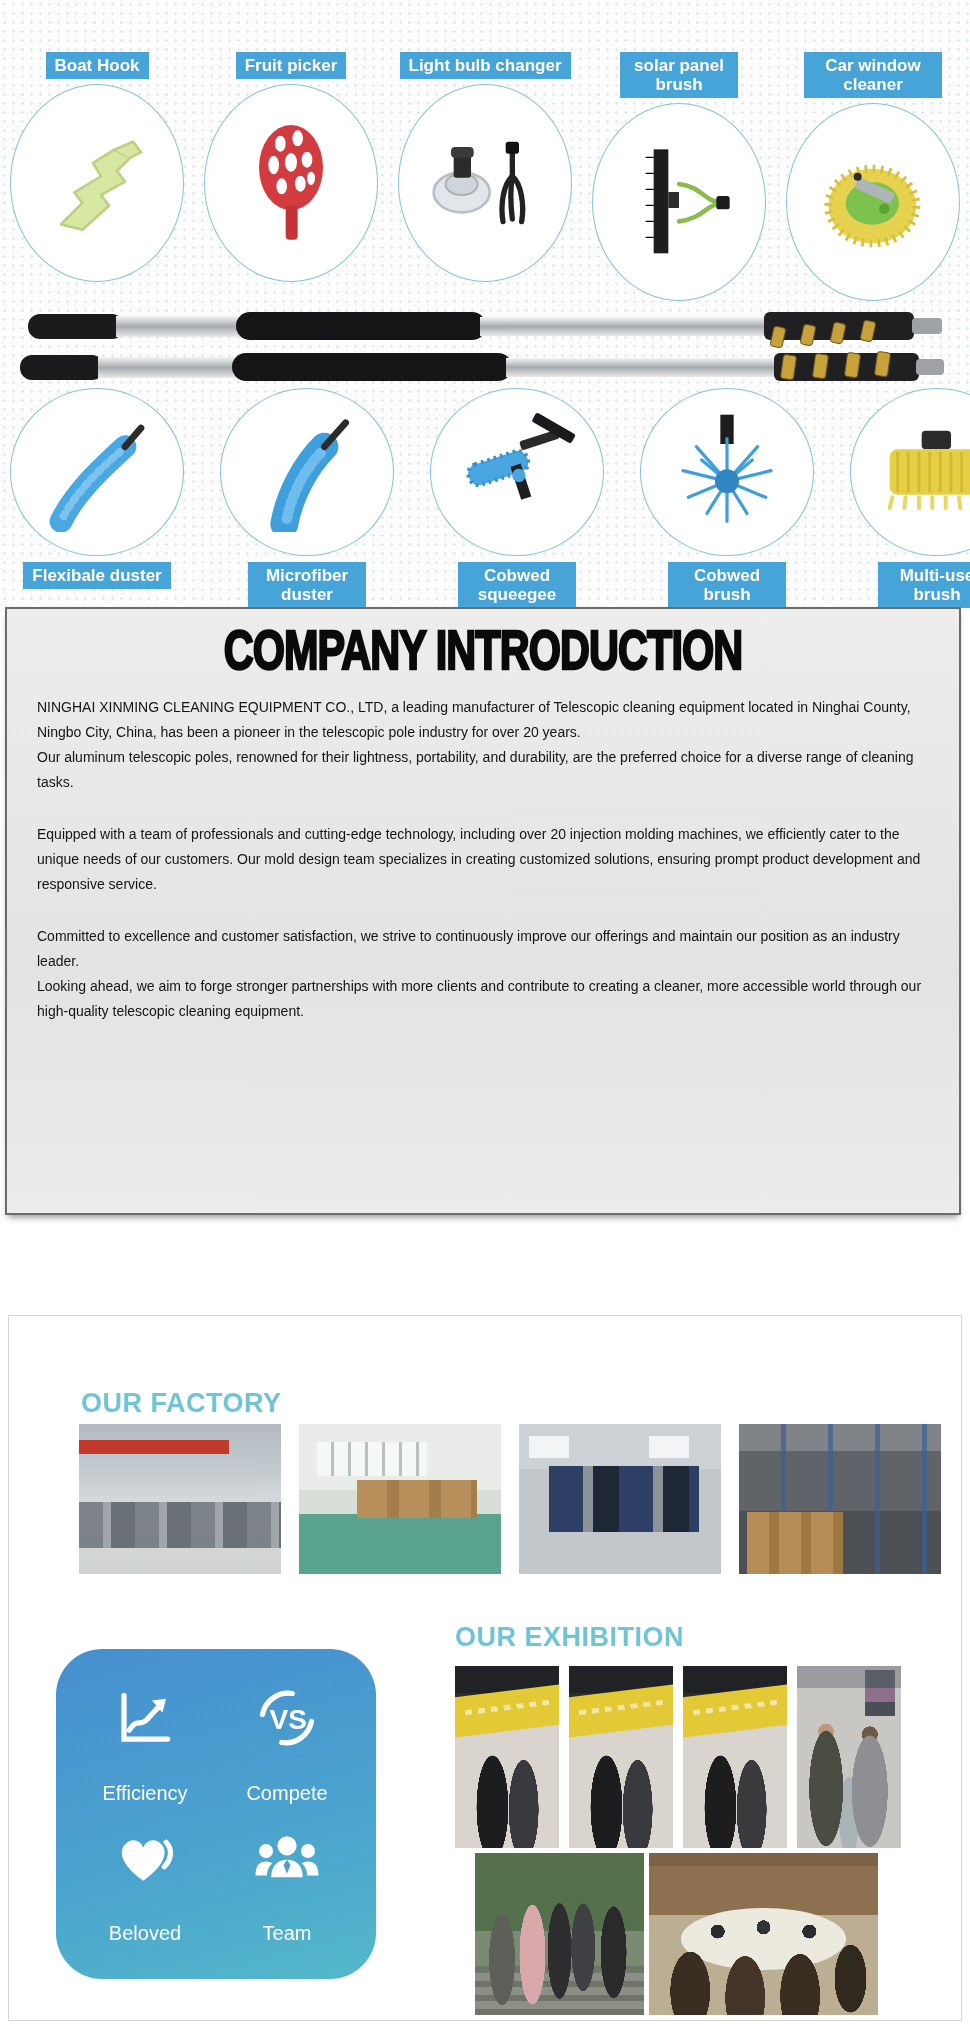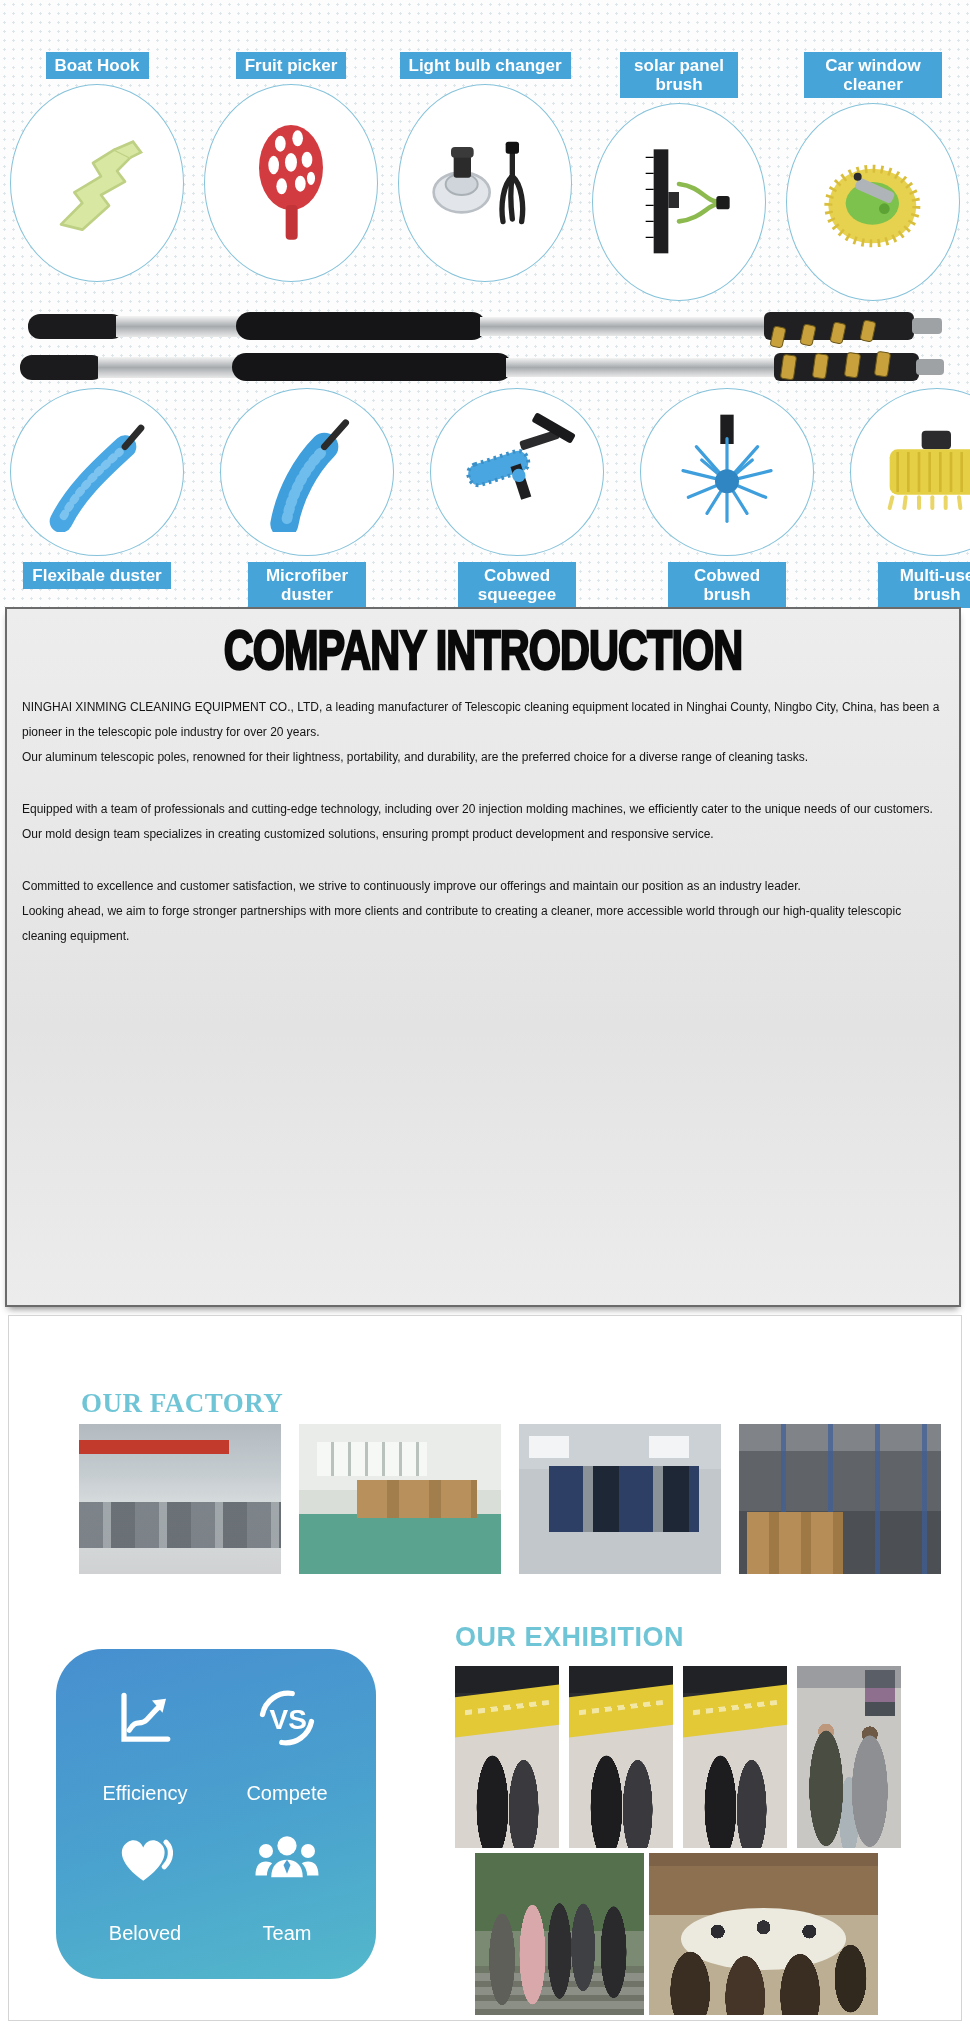--- a/index.html
+++ b/index.html
@@ -19,35 +19,35 @@
   .prow1 .pcell:nth-child(4) .plabel{max-width:100px;}
   .prow1 .pcell:nth-child(5) .plabel{max-width:120px;}
   .prow2 .plabel{margin-top:6px;max-width:100px;}
   .prow2 .pcell:nth-child(1) .plabel{max-width:170px;}
   .pcircle{width:172px;height:196px;border:1px solid #85c2da;border-radius:50%;
            background:#fff;display:flex;align-items:center;justify-content:center;overflow:hidden;}
   .prow2 .pcircle{height:166px;}
   .poles{position:absolute;left:10px;top:303px;width:950px;height:95px;z-index:3;}
 
   
-  .company-box{position:absolute;left:5px;top:607px;width:956px;height:700px;
+  .company-box{position:absolute;left:5px;top:607px;width:956px;height:608px;
       border:2px solid #6b6b6b;background:linear-gradient(180deg,#ededed,#e3e3e3 60%,#ececec);
       box-shadow:0 5px 7px -3px rgba(0,0,0,.45);box-sizing:border-box;}
   .company-box h1{margin:14px 0 18px;text-align:center;color:#0a0a0a;font-size:46px;
       font-weight:900;letter-spacing:-1px;transform:scaleX(.9) scaleY(1.2);
       -webkit-text-stroke:2px #0a0a0a;}
   .company-text{padding:0 12px 0 14px;}
-  .company-text p{margin:0 1px 27px;font-size:12px;line-height:25px;color:#141414;white-space:pre-line;}
+  .company-text p{margin:0 16px 27px;font-size:14px;line-height:25px;color:#141414;white-space:pre-line;}
   .company-text p:last-child{margin-bottom:0;}
 
   
   .panel{position:absolute;left:8px;top:1315px;width:954px;height:706px;background:#fff;
          border:1px solid #d4d4d4;box-sizing:border-box;}
   .sec-title{position:absolute;margin:0;color:#6fc5d6;font-weight:bold;font-size:27px;letter-spacing:.5px;}
-  .factory-title{left:72px;top:72px;font-family:Liberation Serif, serif;}
+  .factory-title{left:72px;top:72px;}
   .exh-title{left:446px;top:306px;}
   .factory-photos{position:absolute;left:70px;top:108px;display:flex;gap:18px;}
   .photo{position:relative;overflow:hidden;flex:none;}
   .factory-photos .photo{width:202px;height:150px;}
   .exh-row1{position:absolute;left:446px;top:350px;display:flex;gap:10px;}
   .exh-row1 .photo{width:104px;height:182px;}
   .exh-row2{position:absolute;left:466px;top:537px;display:flex;gap:5px;}
   .exh-row2 .photo.e5{width:169px;height:162px;}
   .exh-row2 .photo.e6{width:229px;height:162px;}
 

